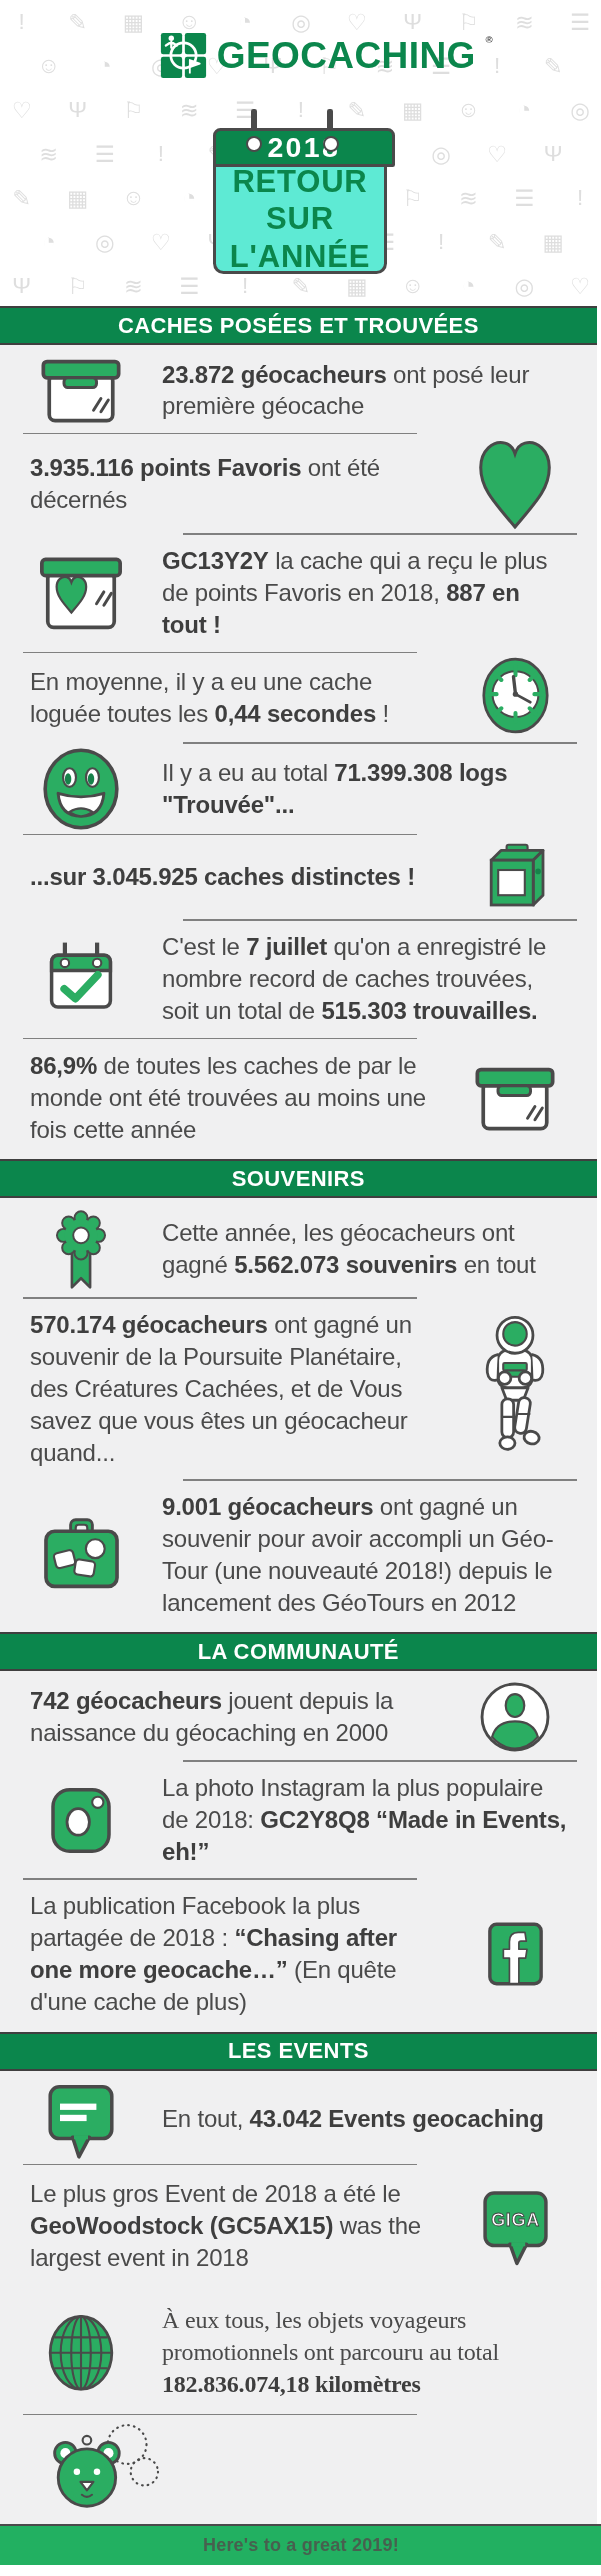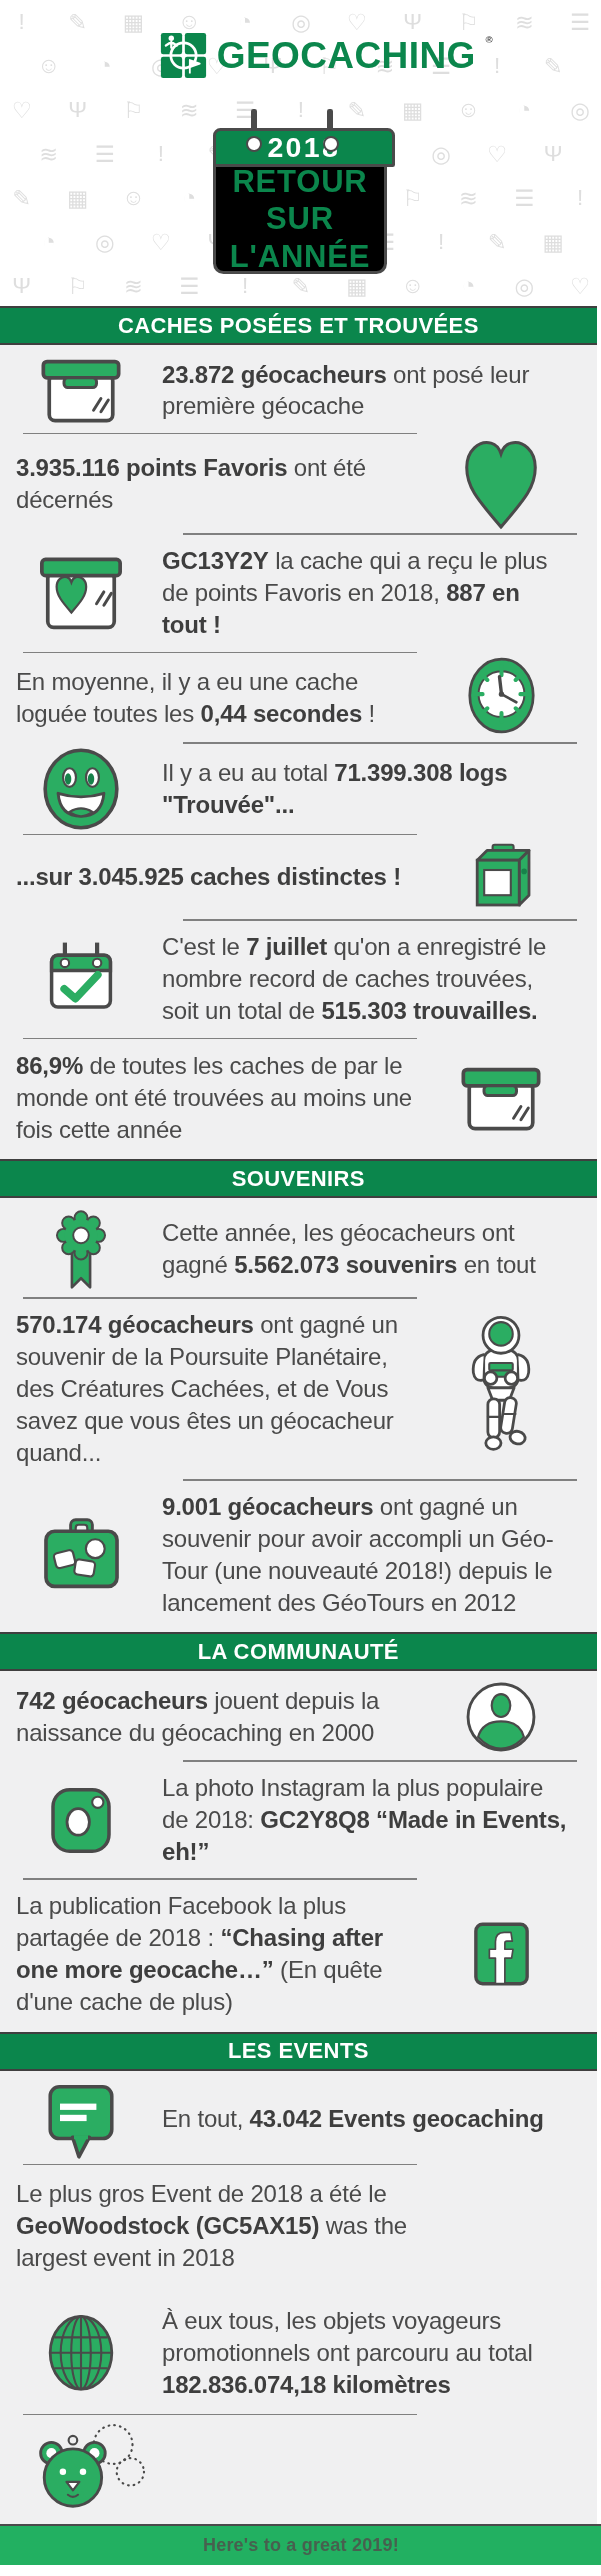--- a/index.html
+++ b/index.html
@@ -15,38 +15,38 @@
   .logo-word{font-size:37px;font-weight:800;color:var(--brand-green,#0b864c);letter-spacing:0.4px;line-height:47px;}
   .logo-reg{font-size:9.8px;font-weight:700;color:#4a4a4a;line-height:15px;}
   .calendar{position:absolute;top:128px;left:213px;width:174px;height:146px;z-index:2;}
   .cal-post{position:absolute;top:-19.5px;width:6px;height:35px;background:#4a4a4a;border-radius:2.3px;z-index:1;}
   .cal-post.p1{left:38px;} .cal-post.p2{left:114px;}
   .cal-green{position:absolute;top:0;left:0;right:-7.5px;height:39px;background:var(--brand-green,#0b864c);
     border:3px solid #4a4a4a;border-radius:7.5px 7.5px 2.3px 0;display:flex;align-items:center;justify-content:center;z-index:2;box-sizing:border-box;}
   .cal-year{color:#fff;font-size:28.5px;font-weight:800;letter-spacing:2.3px;}
   .cal-ring{position:absolute;top:8.3px;width:12px;height:12px;background:#fff;border:2.3px solid #4a4a4a;border-radius:50%;z-index:3;}
   .cal-ring.r1{left:33px;} .cal-ring.r2{left:110px;}
-  .cal-white{position:absolute;top:39px;left:0;right:0;bottom:0;background:#000000;border:3.8px solid #4a4a4a;border-top:none;
+  .cal-white{position:absolute;top:39px;left:0;right:0;bottom:0;background:#5eead4;border:3.8px solid #4a4a4a;border-top:none;
     border-radius:0 0 10.5px 10.5px;display:flex;align-items:center;justify-content:center;text-align:center;z-index:2;box-sizing:border-box;}
   .cal-title{color:var(--brand-green,#0b864c);font-size:31px;font-weight:800;line-height:1.2;letter-spacing:0.8px;}
 
   
   main{background:var(--bg-gray,#f0f0f1);margin-right:5.3px;}
   .bar{height:39px;background:var(--brand-green,#0b864c);border-top:2.3px solid #3f3f3f;border-bottom:2.3px solid #3f3f3f;
     display:flex;align-items:center;justify-content:center;box-sizing:border-box;}
   .bar span{color:#fff;font-size:22px;font-weight:800;letter-spacing:0.4px;white-space:nowrap;}
   .content{display:flex;flex-direction:column;justify-content:space-evenly;box-sizing:border-box;padding:3px 0;}
   .content-caches{min-height:814px;}
   .content-souvenirs{min-height:433px;}
   .content-communaute{min-height:356px;}
   .content-events{min-height:219px;}
-  .content-voyageurs{min-height:234px;}
+  .content-voyageurs{min-height:234px;font-family:Liberation Serif, serif;}
   .row{display:flex;align-items:center;}
   .row .icol{flex:0 0 162px;display:flex;justify-content:center;align-items:center;}
-  .row.icon-right{padding-left:16px;}
+  .row.icon-right{padding-left:30px;}
   .row.icon-right .icol{flex:0 0 143px;}
   .row .txt{flex:1;font-size:24px;line-height:1.33;color:var(--text-dark,#4a4a4a);padding-right:30px;margin:10.5px 0;letter-spacing:-0.2px;}
   .row.icon-right .txt{padding-right:4.5px;max-width:409px;}
   .b{font-weight:700;color:#3e3e3e;}
   .divider{height:1.5px;width:394px;background:#808080;}
   .divider.left{margin-right:auto;margin-left:22.5px;}
   .divider.right{margin-left:auto;margin-right:19.5px;}
 
   
   .footer{height:41px;background:var(--footer-green,#22b061);border-top:2.3px solid #4a4a4a;display:flex;align-items:center;
@@ -409,20 +409,28 @@
    <rect x="50" y="83" width="20" height="6" fill="#2bad62"></rect>
    <rect x="30" y="38" width="52" height="9" fill="#fff"></rect>
    <rect x="30" y="54" width="38" height="9" fill="#fff"></rect>
               </svg>
             </span>
             <p class="txt"><span>En tout, </span><span class="b">43.042 Events geocaching</span></p>
           </div>
           <div class="divider left"></div>
           <div class="row icon-right">
             <p class="txt"><span>Le plus gros Event de 2018 a été le </span><span class="b">GeoWoodstock (GC5AX15)</span><span> was the largest event in 2018</span></p>
+            <span class="icol">
+              <svg width="83" height="87" viewBox="0 0 120 122">
+   <rect x="16" y="14" width="88" height="76" rx="13" fill="#2bad62" stroke="#4a4a4a" stroke-width="5"></rect>
+   <polygon points="52,88 76,88 62,116" fill="#2bad62" stroke="#4a4a4a" stroke-width="5" stroke-linejoin="round"></polygon>
+   <rect x="54" y="85" width="20" height="6" fill="#2bad62"></rect>
+   <text x="60" y="62" text-anchor="middle" font-size="26" font-weight="bold" font-family="Liberation Sans, sans-serif" fill="#fff" stroke="#3f3f3f" stroke-width="1.2" letter-spacing="1">GIGA</text>
+              </svg>
+            </span>
           </div>
         </div>
       </section>
       <section>
         <div class="content content-voyageurs">
           <div class="row icon-left">
             <span class="icol">
               <svg width="84" height="95" viewBox="0 0 120 134">
    <ellipse cx="60" cy="66" rx="44" ry="52" fill="#2bad62" stroke="#4a4a4a" stroke-width="4"></ellipse>
    <ellipse cx="60" cy="66" rx="29" ry="52" fill="none" stroke="#4a4a4a" stroke-width="3"></ellipse>

